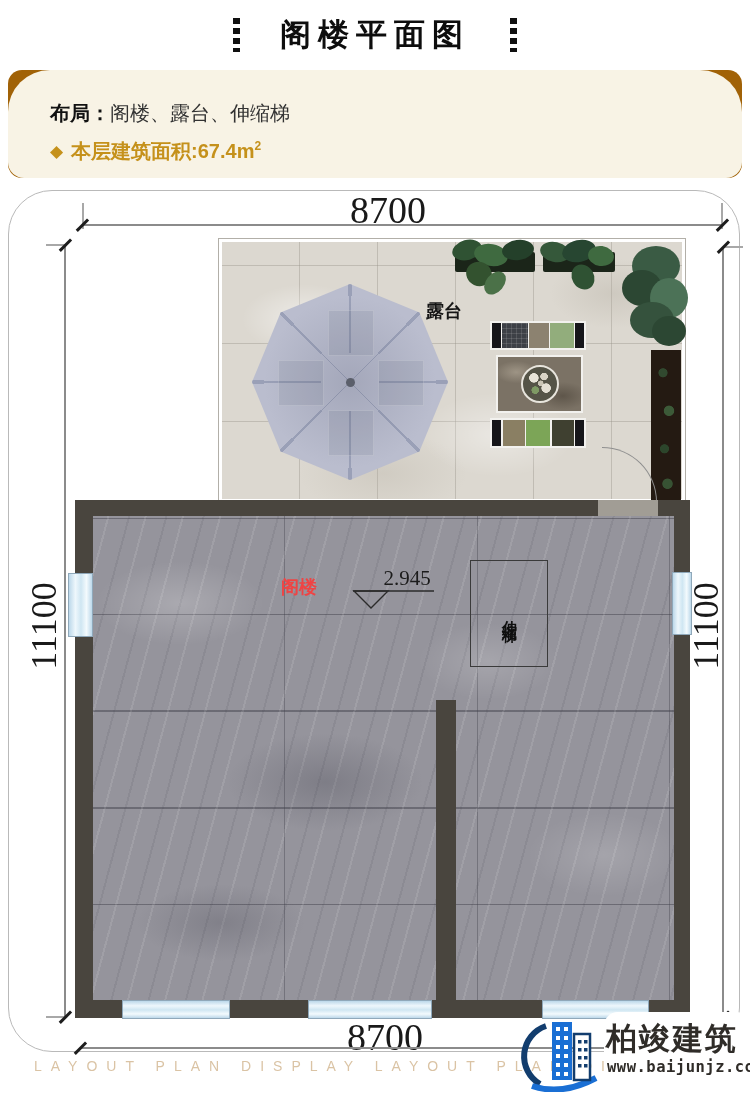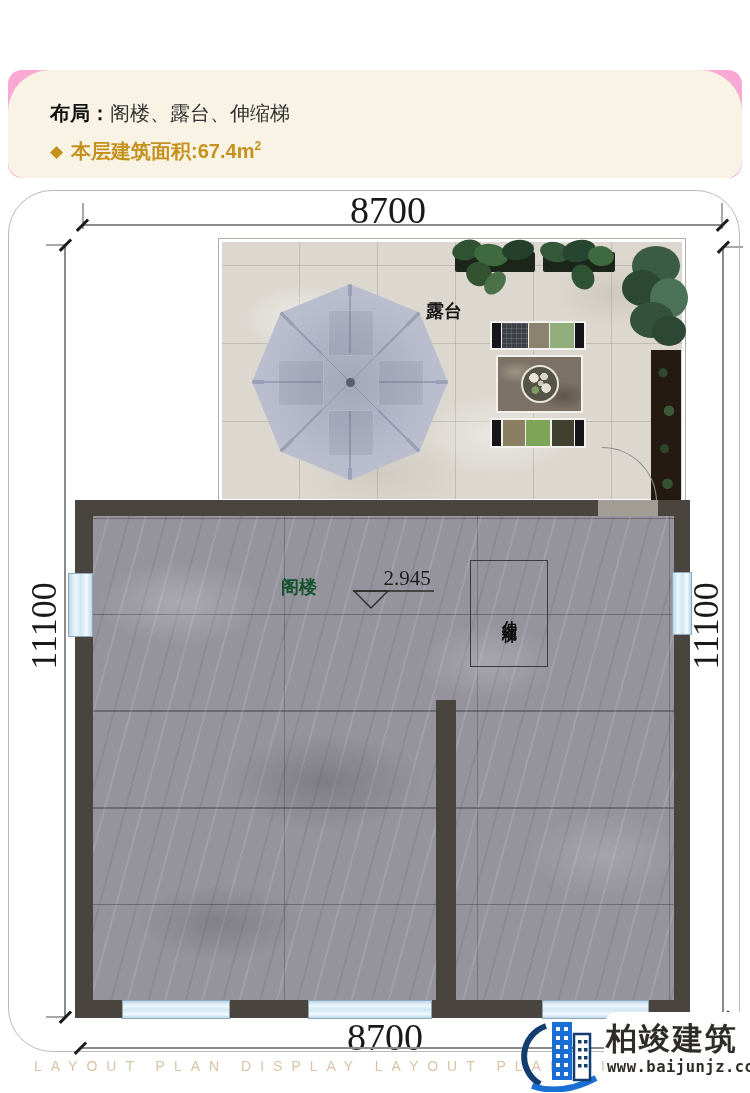--- a/index.html
+++ b/index.html
@@ -9,21 +9,21 @@
 
   
   .header{position:absolute;top:12px;left:0;right:0;height:46px;
           display:flex;justify-content:center;align-items:center;gap:40px;}
   .title-bar{width:7px;height:34px;
      background:repeating-linear-gradient(180deg,#101010 0 6px,transparent 6px 10px);}
   .page-title{font-size:31px;font-weight:bold;color:#0d0d0d;letter-spacing:7px;}
 
   
   .info-tan{position:absolute;left:8px;top:70px;width:734px;height:108px;
-            background:#f9a8d4;border-radius:14px;}
+            background:#a16207;border-radius:14px;}
   .info-cream{position:absolute;left:0;top:0;width:100%;height:100%;
             background:#f8f3e5;border-radius:42px 42px 16px 16px;}
   .info-line1{position:absolute;left:42px;top:30px;font-size:20px;color:#333;}
   .info-line1 b{color:#111;}
   .info-line2{position:absolute;left:42px;top:68px;font-size:20px;font-weight:bold;
               color:#c5911b;display:flex;align-items:center;gap:8px;}
   .diamond{font-size:17px;line-height:1;}
   .info-line2 sup{font-size:12px;}
 
   
@@ -109,21 +109,21 @@
        repeating-linear-gradient(0deg,transparent 0 95px,rgba(66,66,76,.5) 95px 96.5px),
        repeating-linear-gradient(90deg,transparent 0 191px,rgba(66,66,76,.4) 191px 192.5px);}
   .partition{position:absolute;left:436px;top:700px;width:20px;height:318px;background:#49453e;}
 
   
   .win{position:absolute;border:1px solid #8fa8ba;box-sizing:border-box;}
   .win.horiz{background:linear-gradient(180deg,#bcd8ea 0%,#eef7fc 28%,#cfe6f2 52%,#f3fafd 76%,#bcd8ea 100%);}
   .win.vert{background:linear-gradient(90deg,#bcd8ea 0%,#eef7fc 28%,#cfe6f2 52%,#f3fafd 76%,#bcd8ea 100%);}
 
   
-  .attic-label{position:absolute;left:281px;top:575px;font-size:18px;font-weight:bold;color:#14532d;}
+  .attic-label{position:absolute;left:281px;top:575px;font-size:18px;font-weight:bold;color:#ef4444;}
   .elev-num{position:absolute;left:366px;top:566px;width:82px;text-align:center;
      font-family:"Liberation Serif","DejaVu Serif",serif;font-size:21px;color:#1c1c1c;}
   .ladder-box{position:absolute;left:470px;top:560px;width:78px;height:107px;
      border:1.2px solid #3a3a3a;display:flex;align-items:center;justify-content:center;box-sizing:border-box;}
   .ladder-text{writing-mode:vertical-rl;text-orientation:upright;font-size:15px;font-weight:bold;
      color:#0f0f0f;letter-spacing:4px;}
 
   
   .watermark{position:absolute;left:0;top:1058px;width:750px;padding-left:34px;box-sizing:border-box;
      white-space:nowrap;overflow:hidden;font-size:14px;letter-spacing:9px;
@@ -133,20 +133,25 @@
   .brand-name{position:absolute;left:606px;top:1018px;font-size:31px;font-weight:900;color:#2f2c28;
      letter-spacing:2px;}
   .brand-url{position:absolute;left:607px;top:1058px;font-size:15.5px;font-weight:bold;color:#2f2c28;
      font-family:"DejaVu Sans Mono","Liberation Mono",monospace;letter-spacing:0.5px;}
 </style>
 </head>
 <body>
 
 <div id="canvas">
 
+  <div class="header">
+    <span class="title-bar"></span>
+    <span class="page-title">阁楼平面图</span>
+    <span class="title-bar"></span>
+  </div>
 
   <div class="info-tan">
     <div class="info-cream">
       <div class="info-line1">
         <b>布局：</b><span>阁楼、露台、伸缩梯</span>
       </div>
       <div class="info-line2">
         <span class="diamond">◆</span>
         <span><span>本层建筑面积:67.4m</span><sup>2</sup></span>
       </div>

